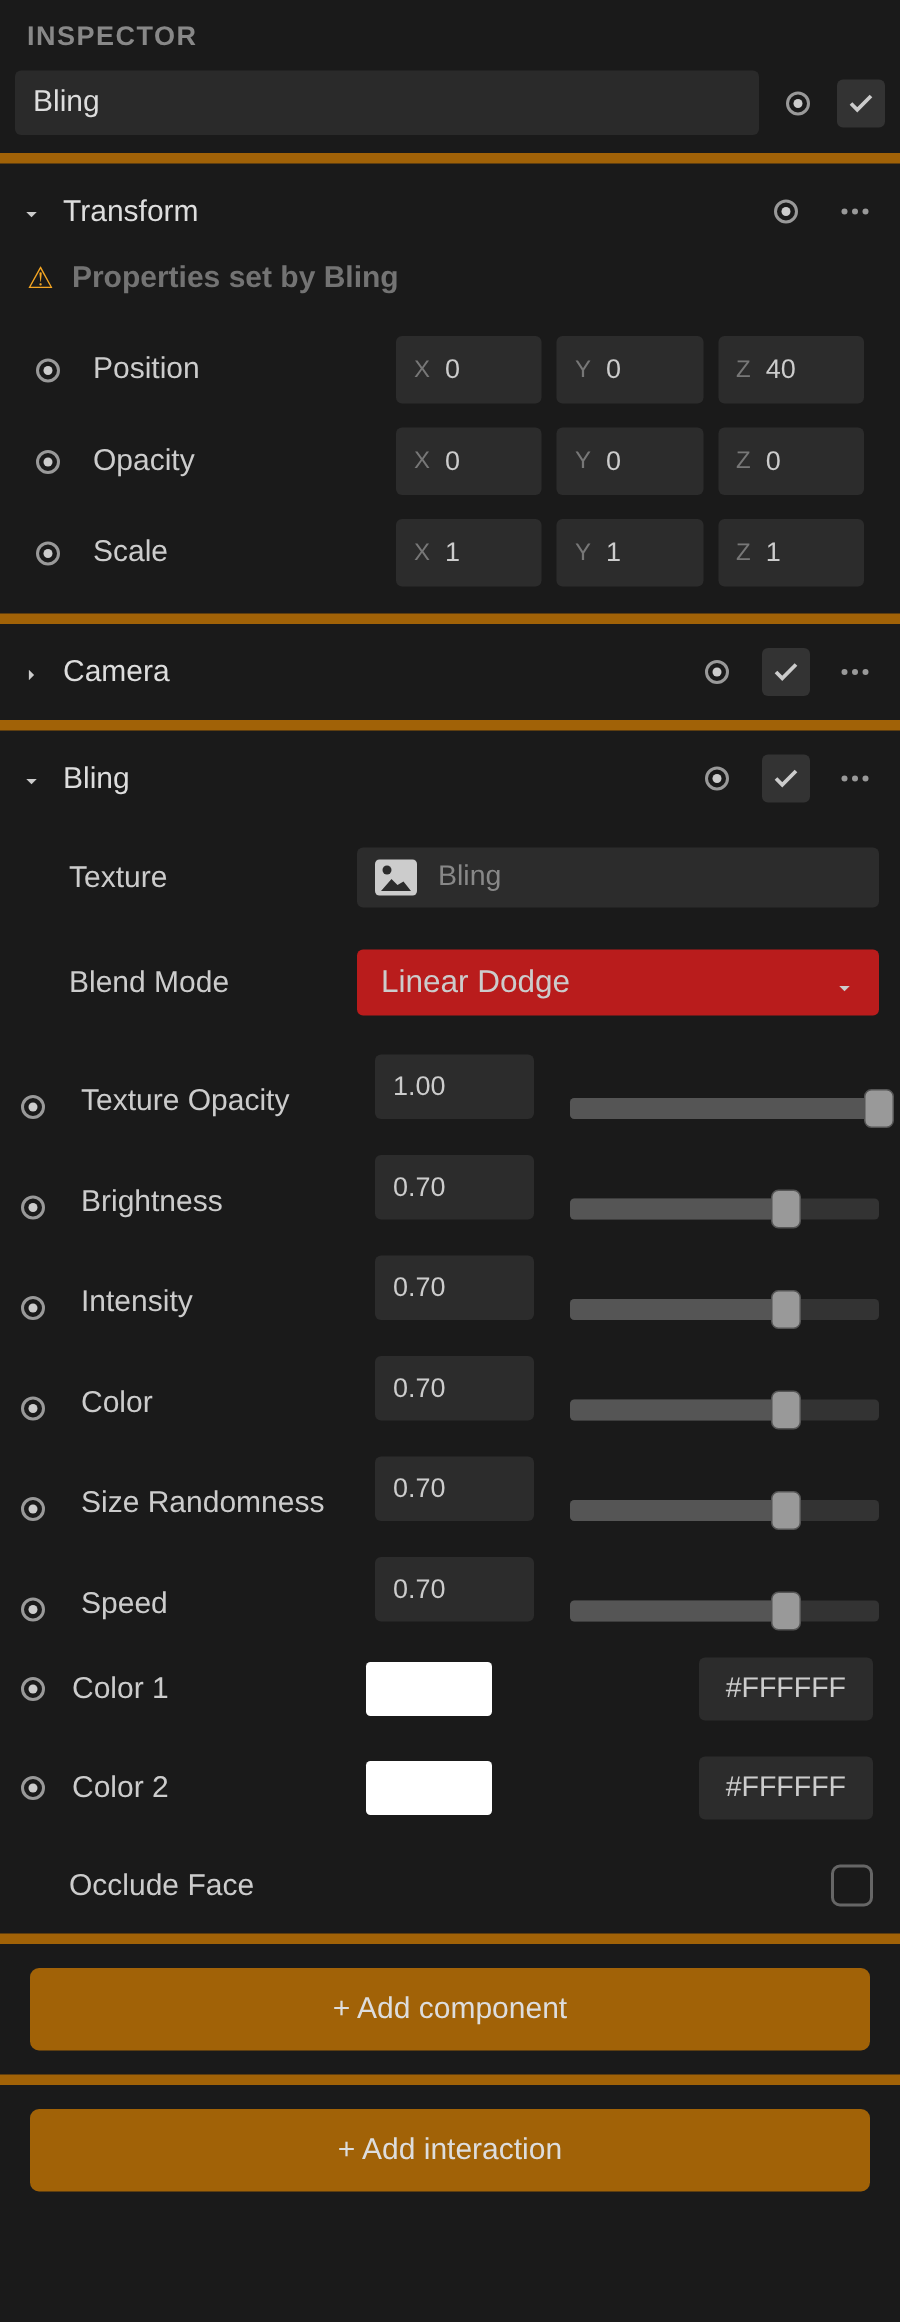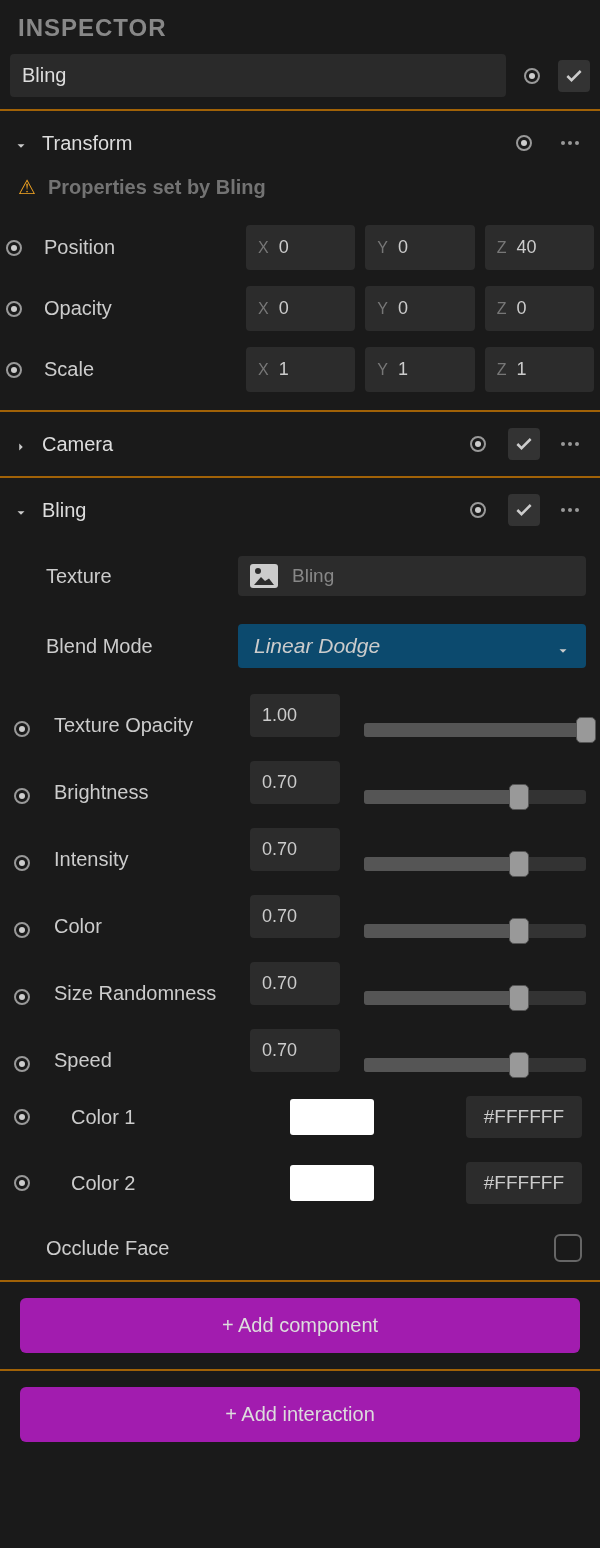--- a/index.html
+++ b/index.html
@@ -1,65 +1,65 @@
 <!DOCTYPE html>
 <html><head>
 <meta charset="utf-8">
 <style>
 * { box-sizing: border-box; margin: 0; padding: 0; font-family: -apple-system, BlinkMacSystemFont, 'Segoe UI', Arial, sans-serif; }
 body { width: 600px; height: 1548px; background: #1a1a1a; color: #c8c8c8; font-size: 19px; }
-.panel-title { color: #888; font-weight: 700; font-size: 24px; letter-spacing: 1px; padding: 14px 18px 12px; }
+.panel-title { color: #888; font-weight: 700; font-size: 18px; letter-spacing: 1px; padding: 14px 18px 12px; }
 .name-row { display: flex; align-items: center; gap: 10px; padding: 0 10px 12px; }
 .name-input { flex: 1; background: #2a2a2a; border: none; color: #ddd; font-size: 20px; padding: 10px 12px; border-radius: 4px; }
 .icon-btn { width: 32px; height: 32px; display: flex; align-items: center; justify-content: center; cursor: pointer; border-radius: 4px; }
 .icon-btn.filled { background: #333; }
 .radio-icon { width: 16px; height: 16px; border: 2px solid #999; border-radius: 50%; position: relative; }
 .radio-icon.on::after { content: ''; position: absolute; width: 6px; height: 6px; background: #ccc; border-radius: 50%; top: 50%; left: 50%; transform: translate(-50%,-50%); }
 .check-icon svg { width: 20px; height: 20px; stroke: #ccc; stroke-width: 3; fill: none; }
 .more-icon { display: flex; gap: 3px; }
 .more-icon span { width: 4px; height: 4px; background: #999; border-radius: 50%; }
-.section { border-top: 2px solid #a16207; }
+.section { border-top: 7px solid #a16207; }
 .section-header { display: flex; align-items: center; padding: 16px 14px; gap: 14px; }
 .chevron { width: 14px; height: 14px; display: inline-block; }
 .chevron svg { width: 14px; height: 14px; fill: #ccc; }
 .section-title { flex: 1; font-size: 20px; color: #ddd; }
 .warning-row { display: flex; align-items: center; gap: 12px; padding: 0 18px 18px; }
 .warn-icon { color: #f5a623; font-size: 20px; }
 .warning-text { color: #737373; font-size: 20px; font-weight: 600; }
-.prop-row { display: flex; align-items: center; padding: 8px 6px; gap: 8px; }
+.prop-row { display: flex; align-items: center; padding: 8px 24px; gap: 8px; }
 .row-radio { width: 24px; display: flex; align-items: center; }
 .row-label { width: 200px; color: #ccc; font-size: 20px; padding-left: 6px; }
 .xyz { display: flex; gap: 10px; flex: 1; }
 .xyz-box { flex: 1; background: #2c2c2c; border-radius: 4px; display: flex; align-items: center; padding: 12px 12px; }
 .xyz-ax { color: #777; font-size: 16px; margin-right: 10px; }
 .xyz-val { color: #ccc; font-size: 18px; }
 .texture-row { display: flex; align-items: center; padding: 14px 14px 14px 46px; gap: 12px; }
 .tex-label { width: 180px; color: #ccc; font-size: 20px; }
 .tex-box { flex: 1; background: #2c2c2c; border-radius: 4px; display: flex; align-items: center; padding: 8px 12px; gap: 14px; }
 .img-icon { width: 28px; height: 24px; background: #ccc; border-radius: 3px; position: relative; }
 .img-icon::after { content: ''; position: absolute; width: 6px; height: 6px; background: #2c2c2c; border-radius: 50%; top: 4px; left: 5px; }
 .img-icon::before { content: ''; position: absolute; bottom: 3px; left: 4px; right: 4px; height: 8px; background: #2c2c2c; clip-path: polygon(0 100%, 35% 0, 55% 50%, 75% 20%, 100% 100%); }
 .tex-name { color: #888; font-size: 19px; }
 .big-btn { margin: 6px 12px 14px; background: #2e2e2e; border-radius: 6px; text-align: center; padding: 14px; color: #ddd; font-size: 20px; cursor: pointer; }
 .dropdown-row { display: flex; align-items: center; padding: 14px 14px 14px 46px; gap: 12px; }
 .dd-label { width: 180px; color: #ccc; font-size: 20px; }
-.dd-box { flex: 1; background: #0c4a6e; border-radius: 4px; display: flex; align-items: center; justify-content: space-between; padding: 10px 16px; color: #ccc; font-size: 21px; font-style: italic; }
+.dd-box { flex: 1; background: #b91c1c; border-radius: 4px; display: flex; align-items: center; justify-content: space-between; padding: 10px 16px; color: #ccc; font-size: 21px; }
 .slider-row { display: flex; align-items: flex-end; padding: 12px 14px; gap: 10px; }
 .slider-label { width: 192px; color: #ccc; font-size: 20px; padding-left: 6px; }
-.val-box { width: 90px; background: #2c2c2c; border-radius: 4px; padding: 11px 12px; color: #ccc; font-size: 18px; }
+.val-box { width: 106px; background: #2c2c2c; border-radius: 4px; padding: 11px 12px; color: #ccc; font-size: 18px; }
 .slider { flex: 1; height: 14px; background: #333; border-radius: 3px; position: relative; margin-left: 14px; }
 .slider-fill { position: absolute; left: 0; top: 0; bottom: 0; background: #555; border-radius: 3px; }
 .slider-thumb { position: absolute; width: 20px; height: 26px; background: #999; border: 1px solid #555; border-radius: 5px; top: 50%; transform: translate(-50%,-50%); }
-.color-row { display: flex; align-items: center; padding: 12px 14px; gap: 27px; }
+.color-row { display: flex; align-items: center; padding: 12px 14px; gap: 4px; }
 .swatch { width: 84px; height: 36px; background: #fff; border-radius: 3px; margin-left: 6px; }
 .hex-box { background: #2c2c2c; border-radius: 4px; padding: 10px 18px; color: #ccc; font-size: 19px; margin-left: auto; margin-right: 4px; }
 .checkbox-row { display: flex; align-items: center; justify-content: space-between; padding: 18px 18px 18px 46px; }
 .chk-label { color: #ccc; font-size: 20px; text-align: center; }
 .chk { width: 28px; height: 28px; border: 2px solid #666; border-radius: 6px; }
-.foot-btn { margin: 16px 20px; background: #a21caf; border-radius: 6px; text-align: center; padding: 16px; color: #ddd; font-size: 20px; cursor: pointer; }
+.foot-btn { margin: 16px 20px; background: #a16207; border-radius: 6px; text-align: center; padding: 16px; color: #ddd; font-size: 20px; cursor: pointer; }
 </style>
 </head>
 <body>
 
 <div class="panel-title">INSPECTOR</div>
 
 <div class="name-row">
   <input class="name-input" value="Bling" style="">
   <div class="icon-btn">
       <div class="radio-icon on"></div>

